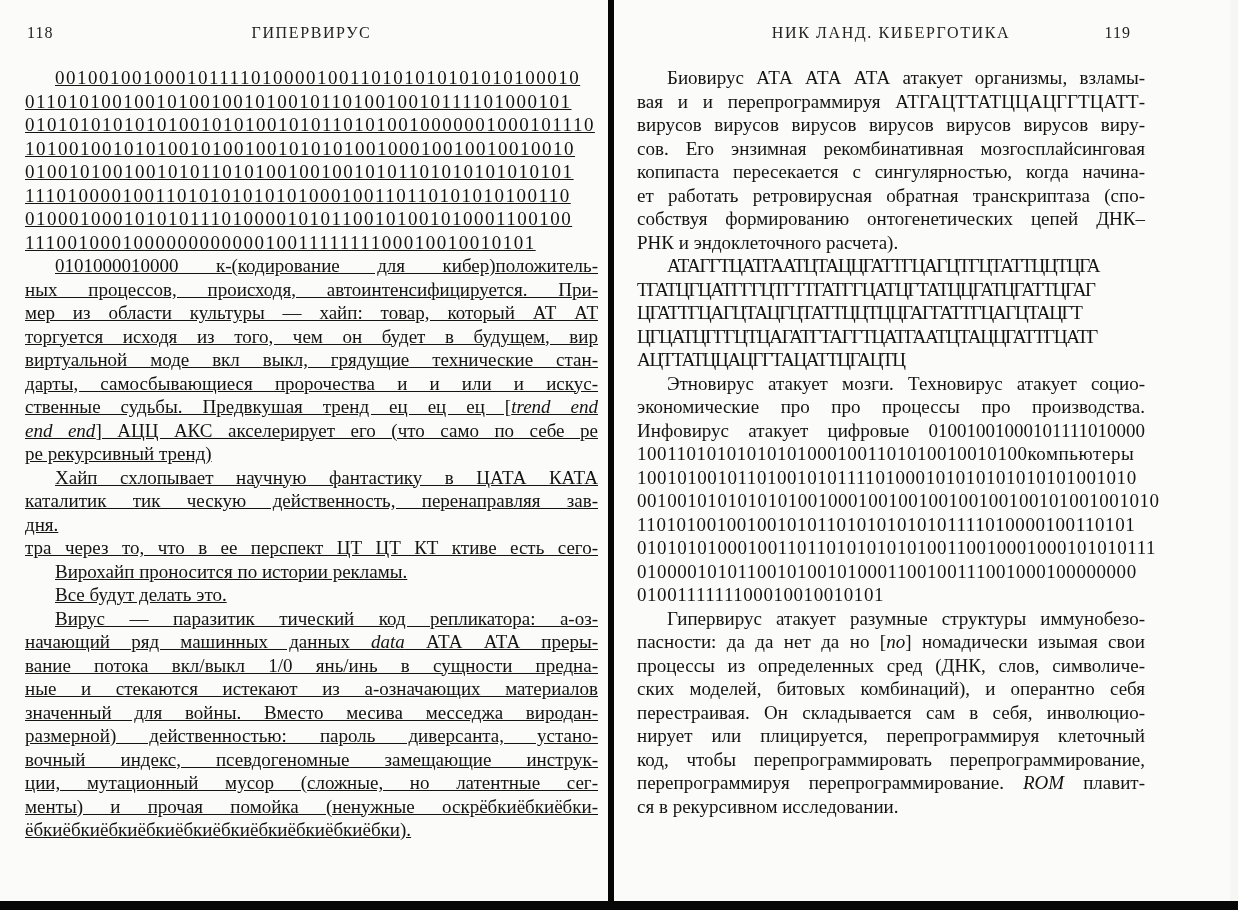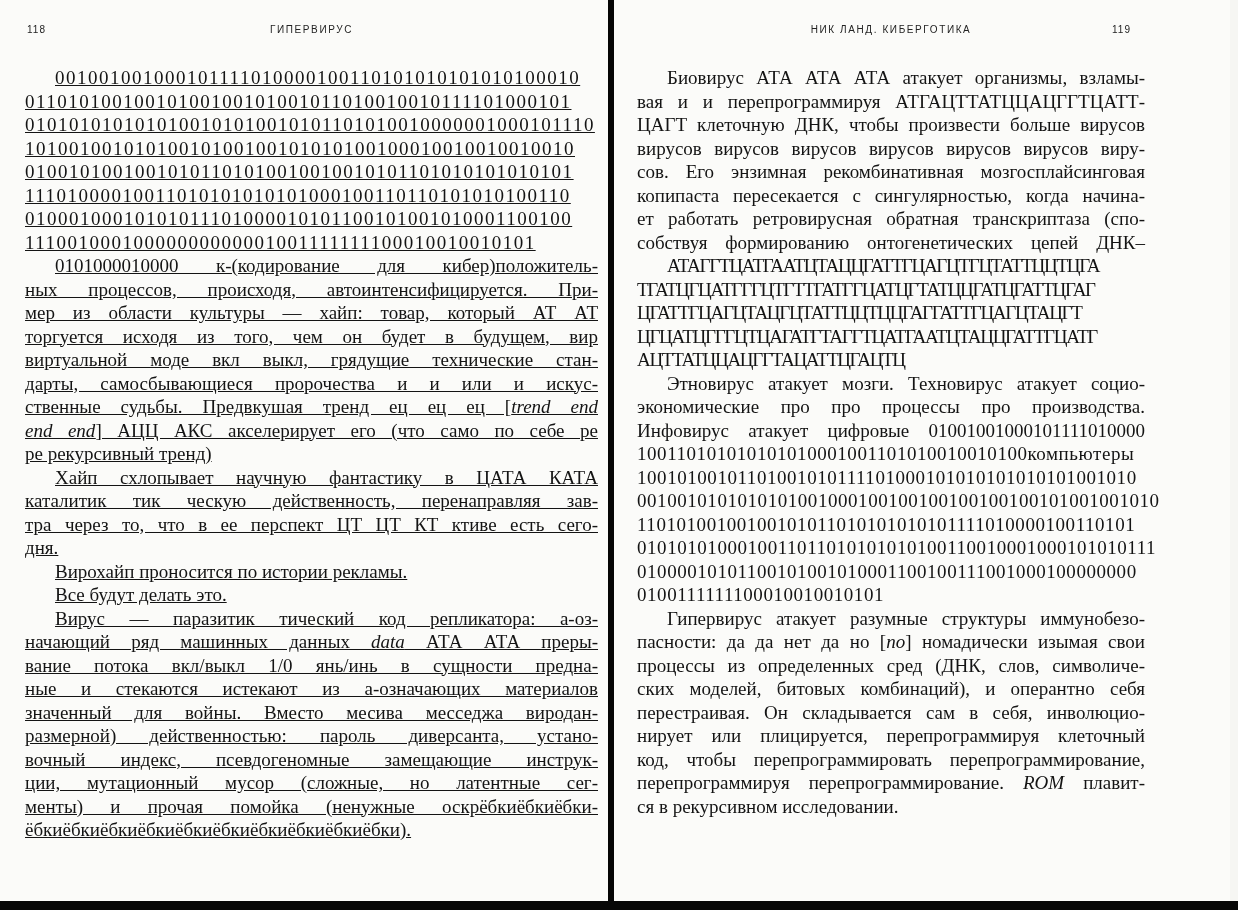--- a/index.html
+++ b/index.html
@@ -7,22 +7,22 @@
     width:1238px;height:910px;position:relative;
     background:#f6f6f3;
     font-family:"Liberation Serif","DejaVu Serif",serif;
     color:#141414;overflow:hidden;
   }
   .page{position:absolute;top:0;height:910px;background:#fbfbf9;}
   .page-left{left:0;width:608px;}
   .page-right{left:614px;width:616px;}
   .gutter{position:absolute;top:0;left:608px;width:14px;height:910px;background:#050505;}
   .scan-strip{position:absolute;left:0;top:901px;width:1238px;height:9px;background:#070707;}
-  .pagehead{position:absolute;top:24px;height:20px;font-family:Liberation Sans, sans-serif;
-    font-size:10px;color:#232323;}
+  .pagehead{position:absolute;top:24px;height:20px;font-family:Liberation Serif, serif;
+    font-size:16px;color:#232323;}
   .page-left .pagehead{left:25px;width:573px;}
   .page-right .pagehead{left:23px;width:508px;}
   .runhead{position:absolute;left:0;right:0;text-align:center;letter-spacing:1.6px;}
   .pagenum{position:absolute;top:0;letter-spacing:1px;}
   .page-left .pagenum{left:2px;}
   .page-right .pagenum{right:14px;}
   .text-col{position:absolute;top:66px;font-size:19px;line-height:23.5px;}
   .page-left .text-col{left:25px;width:573px;text-decoration:underline;}
   .page-right .text-col{left:23px;width:508px;}
   .para{margin:0;}
@@ -65,22 +65,22 @@
           <div class="line">торгуется исходя из того, чем он будет в будущем, вир</div>
           <div class="line">виртуальной моде вкл выкл, грядущие технические стан-</div>
           <div class="line">дарты, самосбывающиеся пророчества и и или и искус-</div>
           <div class="line">ственные судьбы. Предвкушая тренд ец ец ец [<i>trend end</i></div>
           <div class="line"><i>end end</i>] АЦЦ АКС акселерирует его (что само по себе ре</div>
           <div class="line last">ре рекурсивный тренд)</div>
         </div>
         <div class="para text">
           <div class="line indent">Хайп схлопывает научную фантастику в ЦАТА КАТА</div>
           <div class="line">каталитик тик ческую действенность, перенаправляя зав-</div>
+          <div class="line last">дня.</div>
           <div class="line">тра через то, что в ее перспект ЦТ ЦТ КТ ктиве есть сего-</div>
-          <div class="line last">дня.</div>
         </div>
         <div class="para text">
           <div class="line indent last">Вирохайп проносится по истории рекламы.</div>
         </div>
         <div class="para text">
           <div class="line indent last">Все будут делать это.</div>
         </div>
         <div class="para text">
           <div class="line indent">Вирус — паразитик тический код репликатора: а-оз-</div>
           <div class="line">начающий ряд машинных данных <i>data</i> АТА АТА преры-</div>
@@ -100,26 +100,26 @@
 
   <div class="page page-right">
     <div class="pagehead">
       <span class="runhead">НИК ЛАНД. КИБЕРГОТИКА</span>
       <span class="pagenum">119</span>
     </div>
     <div class="text-col">
         <div class="para text">
           <div class="line indent">Биовирус АТА АТА АТА атакует организмы, взламы-</div>
           <div class="line">вая и и перепрограммируя АТГАЦТТАТЦЦАЦГГТЦАТТ-</div>
-          <div class="line">ЦАГТ клеточную ДНК, чтобы произвести больше вирусов</div>
           <div class="line">вирусов вирусов вирусов вирусов вирусов вирусов виру-</div>
           <div class="line">сов. Его энзимная рекомбинативная мозгосплайсинговая</div>
           <div class="line">копипаста пересекается с сингулярностью, когда начина-</div>
           <div class="line">ет работать ретровирусная обратная транскриптаза (спо-</div>
           <div class="line">собствуя формированию онтогенетических цепей ДНК–</div>
+          <div class="line last">РНК и эндоклеточного расчета).</div>
         </div>
         <div class="para dna">
           <div class="line indent">АТАГГТЦАТГААТЦТАЦЦГАТТГЦАГЦТГЦТАТТЦЦТЦГА</div>
           <div class="line">ТГАТЦГЦАТГГГЦТГТТГАТГГЦАТЦГТАТЦЦГАТЦГАТТЦГАГ</div>
           <div class="line">ЦГАТТГЦАГЦТАЦГЦТАТТЦЦТЦЦГАГГАТТГЦАГЦТАЦГТ</div>
           <div class="line">ЦГЦАТЦГГГЦТЦАГАТГТАГГТЦАТГААТЦТАЦЦГАТТГЦАТГ</div>
           <div class="line last">АЦТТАТЦЦАЦГГТАЦАТТЦГАЦТЦ</div>
         </div>
         <div class="para text">
           <div class="line indent">Этновирус атакует мозги. Техновирус атакует социо-</div>

